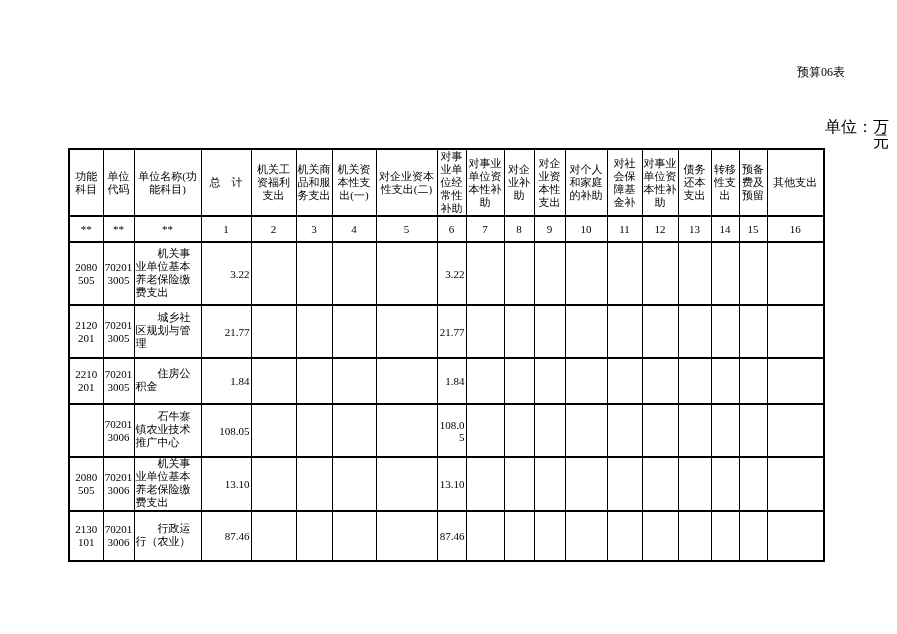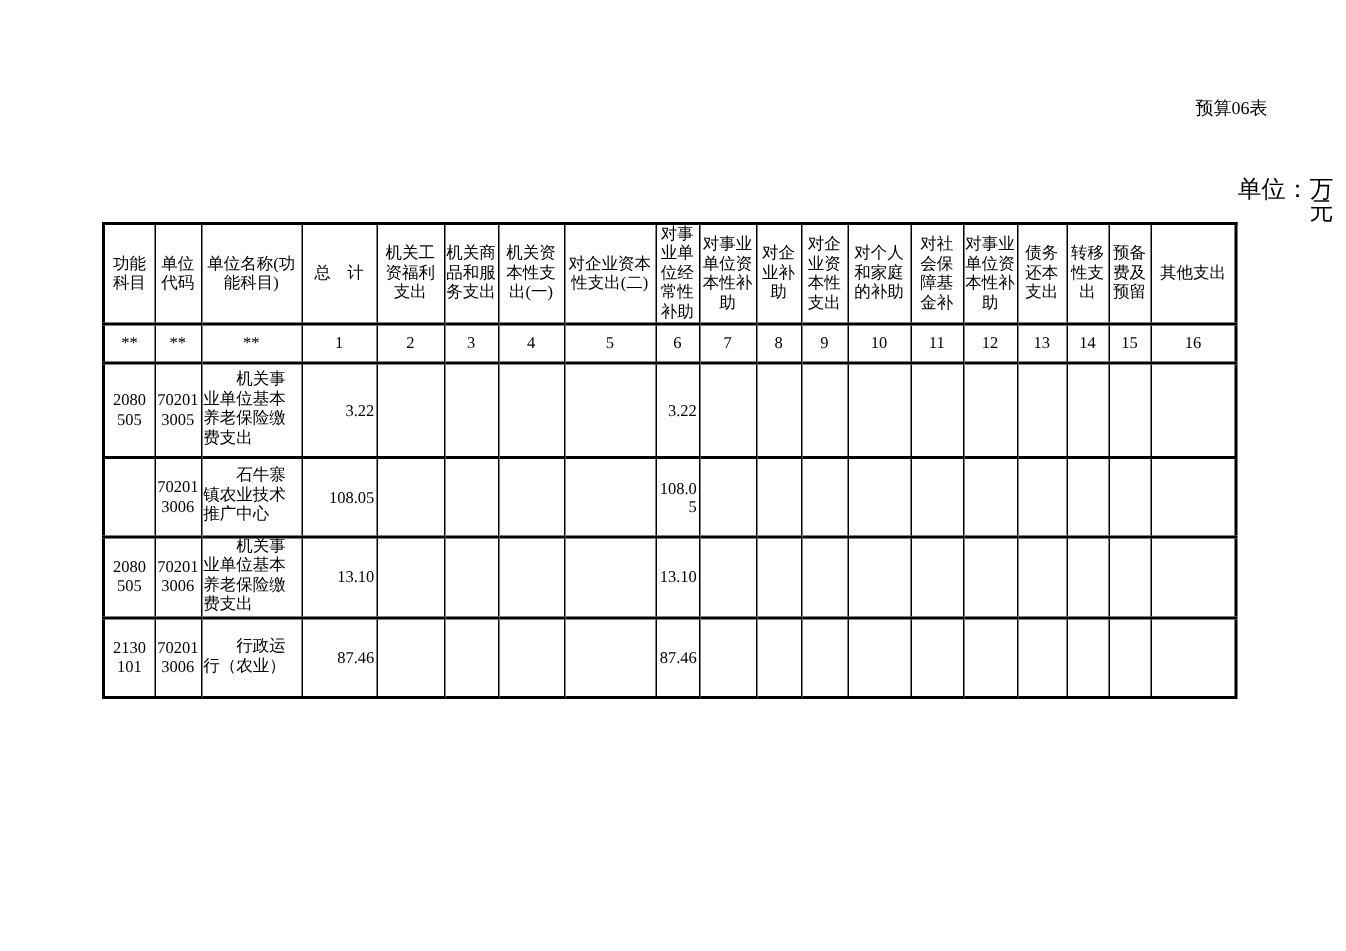--- a/index.html
+++ b/index.html
@@ -67,21 +67,21 @@
     text-align: center;
     line-height: 13px;
   }
   thead tr.nums { height: 26px; }
   thead tr.nums td { text-align: center; }
   tbody tr:nth-child(1) { height: 63px; }
   tbody tr:nth-child(2) { height: 53px; }
   tbody tr:nth-child(3) { height: 46px; }
   tbody tr:nth-child(4) { height: 53px; }
   tbody tr:nth-child(5) { height: 54px; }
-  tbody tr:nth-child(6) { height: 39px; padding-left: 31px; }
+  tbody tr:nth-child(6) { height: 50px; padding-left: 31px; }
   td.c-code {
     text-align: center;
     white-space: pre-line;
     line-height: 13px;
   }
   td.c-name {
     text-align: left;
     text-indent: 2em;
     line-height: 13px;
     font-family: Liberation Mono, monospace;
@@ -183,20 +183,66 @@
           <td class="c-num"></td>
           <td class="c-num"></td>
           <td class="c-num"></td>
           <td class="c-num"></td>
           <td class="c-num"></td>
           <td class="c-num"></td>
           <td class="c-num"></td>
           <td class="c-num"></td>
         </tr>
         <tr>
+          <td class="c-code">2120
+201</td>
+          <td class="c-code">70201
+3005</td>
+          <td class="c-name">城乡社区规划与管理</td>
+          <td class="c-num">21.77</td>
+          <td class="c-num"></td>
+          <td class="c-num"></td>
+          <td class="c-num"></td>
+          <td class="c-num"></td>
+          <td class="c-num">21.77</td>
+          <td class="c-num"></td>
+          <td class="c-num"></td>
+          <td class="c-num"></td>
+          <td class="c-num"></td>
+          <td class="c-num"></td>
+          <td class="c-num"></td>
+          <td class="c-num"></td>
+          <td class="c-num"></td>
+          <td class="c-num"></td>
+          <td class="c-num"></td>
+        </tr>
+        <tr>
+          <td class="c-code">2210
+201</td>
+          <td class="c-code">70201
+3005</td>
+          <td class="c-name">住房公积金</td>
+          <td class="c-num">1.84</td>
+          <td class="c-num"></td>
+          <td class="c-num"></td>
+          <td class="c-num"></td>
+          <td class="c-num"></td>
+          <td class="c-num">1.84</td>
+          <td class="c-num"></td>
+          <td class="c-num"></td>
+          <td class="c-num"></td>
+          <td class="c-num"></td>
+          <td class="c-num"></td>
+          <td class="c-num"></td>
+          <td class="c-num"></td>
+          <td class="c-num"></td>
+          <td class="c-num"></td>
+          <td class="c-num"></td>
+        </tr>
+        <tr>
           <td class="c-code"></td>
           <td class="c-code">70201
 3006</td>
           <td class="c-name">石牛寨镇农业技术推广中心</td>
           <td class="c-num">108.05</td>
           <td class="c-num"></td>
           <td class="c-num"></td>
           <td class="c-num"></td>
           <td class="c-num"></td>
           <td class="c-num">108.05</td>

